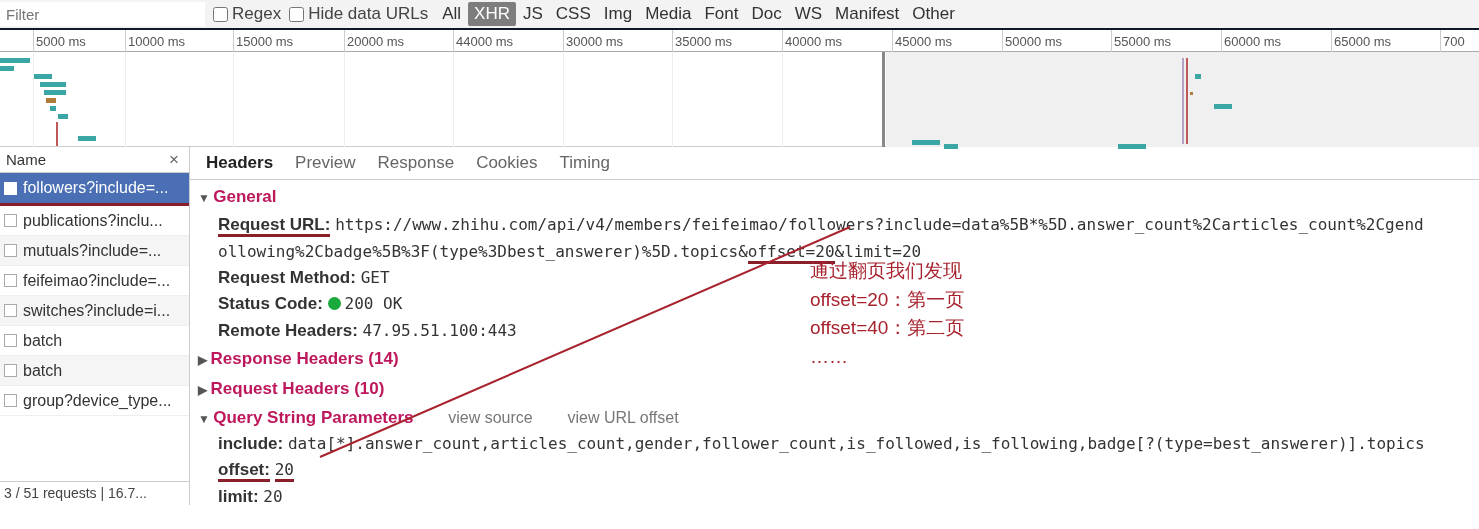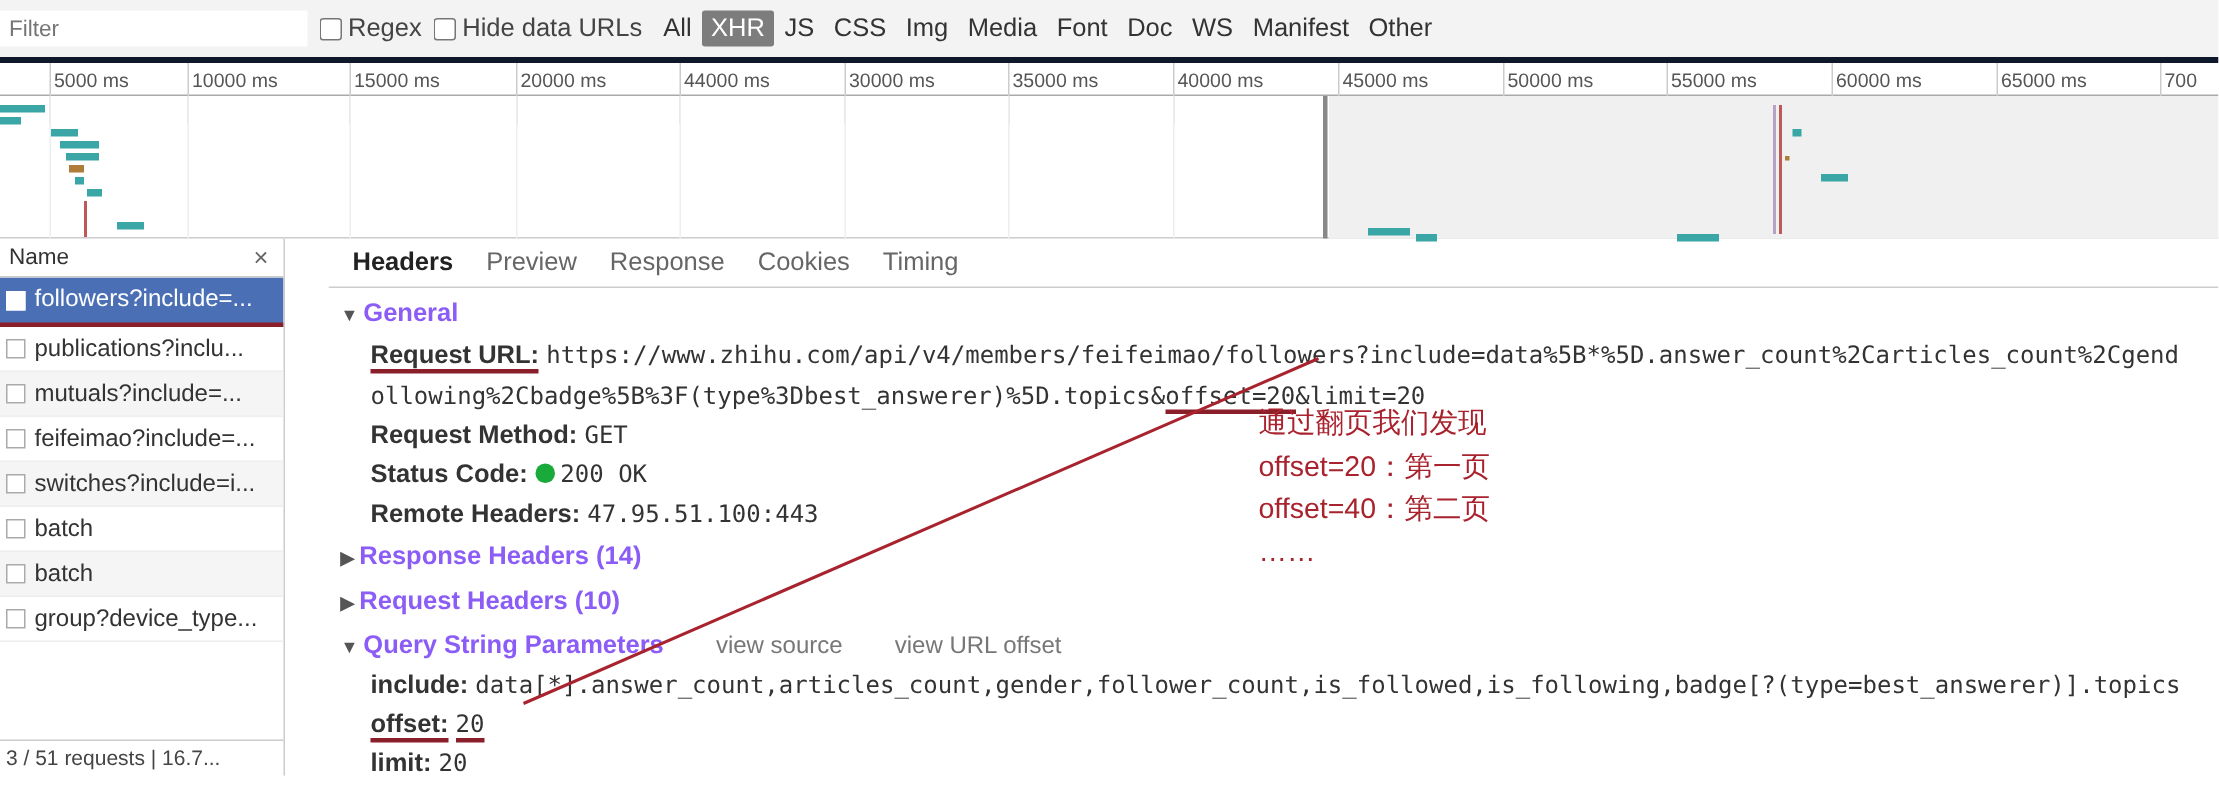--- a/index.html
+++ b/index.html
@@ -9,22 +9,22 @@
   color: #333;
   background: #fff;
   width: 1479px;
   height: 529px;
   overflow: hidden;
   position: relative;
 }
 .toolbar {
   display: flex;
   align-items: center;
-  height: 42px;
-  border-bottom: 4px solid #0f172a;
+  height: 30px;
+  border-bottom: 2px solid #0f172a;
   background: #f3f3f3;
   padding-left: 0;
 }
 .filter-input {
   width: 205px;
   height: 24px;
   padding: 2px 6px;
   border: none;
   background: #fff;
   font-size: 15px;
@@ -67,21 +67,20 @@
 }
 .timeline-body { position: relative; height: 95px; }
 .timeline-body .grid { position: absolute; top: 0; bottom: 0; width: 0; border-left: 1px solid #eee; }
 .fade-zone { position: absolute; top: 0; bottom: 0; background: #f0f0f0; }
 .bar { position: absolute; height: 5px; }
 .marker-end { position: absolute; top: 0; bottom: 0; width: 3px; background: #888; }
 
 .main {
   display: flex;
   height: 358px;
-  gap: 29px;
 }
 .left-pane {
   width: 190px;
   border-right: 1px solid #ccc;
   display: flex;
   flex-direction: column;
 }
 .left-header {
   height: 26px;
   display: flex;
@@ -143,21 +142,21 @@
 .detail-tab { cursor: pointer; padding: 2px 2px; }
 .detail-tab.active { color: #222; font-weight: 600; }
 .detail-body {
   padding: 2px 8px 8px 8px;
   font-size: 17px;
   color: #222;
   line-height: 1.55;
 }
 .section-head {
   font-weight: 700;
-  color: #8b5cf6;
+  color: #be185d;
   padding: 2px 0;
   cursor: pointer;
 }
 .section-head::before { content: "▼ "; font-size: 12px; color: #555; }
 .section-head.collapsed::before { content: "▶ "; }
 .kv { padding-left: 20px; }
 .kv .k { font-weight: 700; color: #333; }
 .kv .v { font-family: Menlo, Consolas, monospace; font-size: 16px; color: #333; }
 .status-dot {
   display: inline-block; width: 13px; height: 13px; background: #1aaa3b; border-radius: 50%; vertical-align: -1px; margin-right: 4px;

